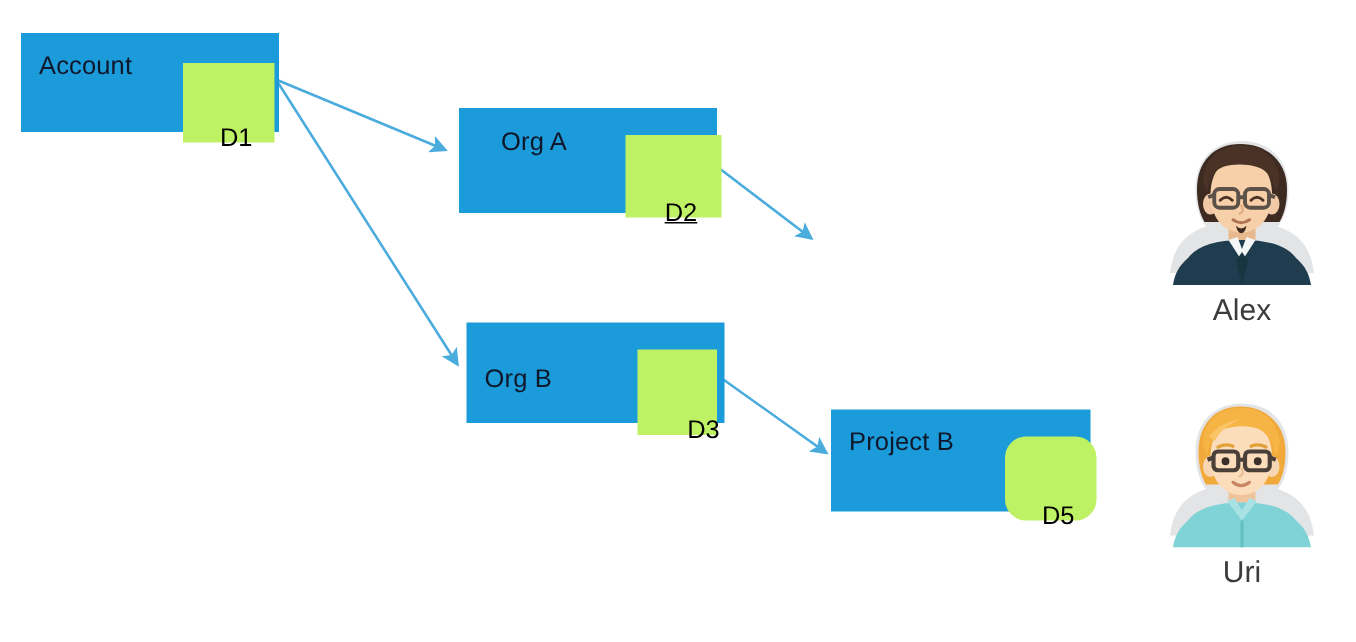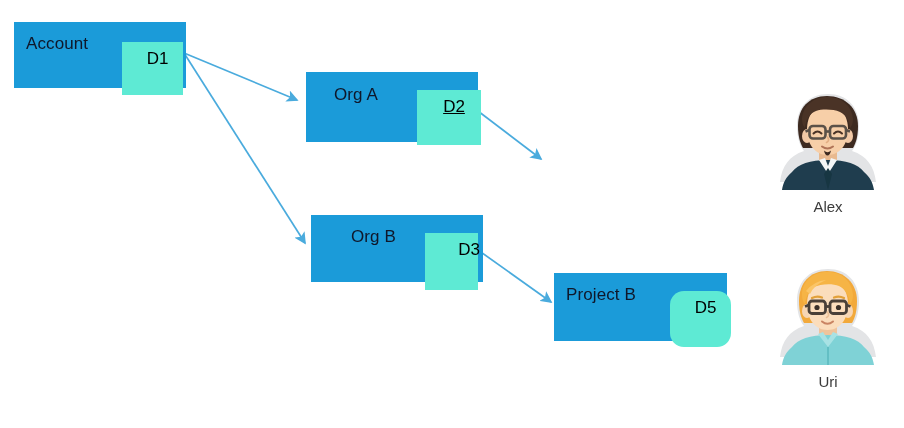--- a/index.html
+++ b/index.html
@@ -44,24 +44,24 @@
   .node-label {
     position: absolute;
     color: #0f172a;
     font-size: 17px;
     line-height: 20px;
     letter-spacing: 0.1px;
     white-space: nowrap;
   }
   .node-badge {
     position: absolute;
-    background: #5eead4;
+    background: #bef264;
     box-sizing: border-box;
     display: flex;
-    align-items: flex-start;
+    align-items: flex-end;
     justify-content: center;
   }
   .node-badge span {
     color: #000000;
     font-size: 17px;
     line-height: 20px;
     white-space: nowrap;
     position: relative;
     top: 7px;
     left: 5px;
@@ -73,21 +73,21 @@
     width: 104px;
     text-align: center;
   }
   .person-avatar {
     width: 104px;
     height: 104px;
     position: relative;
   }
   .person-name {
     margin-top: 8px;
-    font-size: 15px;
+    font-size: 20px;
     line-height: 18px;
     color: #3C3C3C;
     white-space: nowrap;
   }
 </style>
 </head>
 <body>
 
 <div id="canvas">
 
@@ -119,21 +119,21 @@
     <div class="node-body" style="width:172px; height:70px;"></div>
     <div class="node-label" style="left:28px; top:13px;">Org A</div>
     <div class="node-badge" style="left:111px; top:18px; width:64px; height:55px;text-decoration:underline;">
       <span>D2</span>
     </div>
   </div>
 
 
   <div class="node" style="left:311px; top:215px; width:172px; height:75px;">
     <div class="node-body" style="width:172px; height:67px;"></div>
-    <div class="node-label" style="left:12px; top:12px;margin-left:28px;">Org B</div>
+    <div class="node-label" style="left:12px; top:28px;">Org B</div>
     <div class="node-badge" style="left:114px; top:18px; width:53px; height:57px;padding-left:25px;">
       <span>D3</span>
     </div>
   </div>
 
   <div class="node" style="left:554px; top:273px; width:177px; height:74px;">
     <div class="node-body" style="width:173px; height:68px;"></div>
     <div class="node-label" style="left:12px; top:12px;">Project B</div>
     <div class="node-badge" style="left:116px; top:18px; width:61px; height:56px;border-radius:14px;">
       <span>D5</span>

